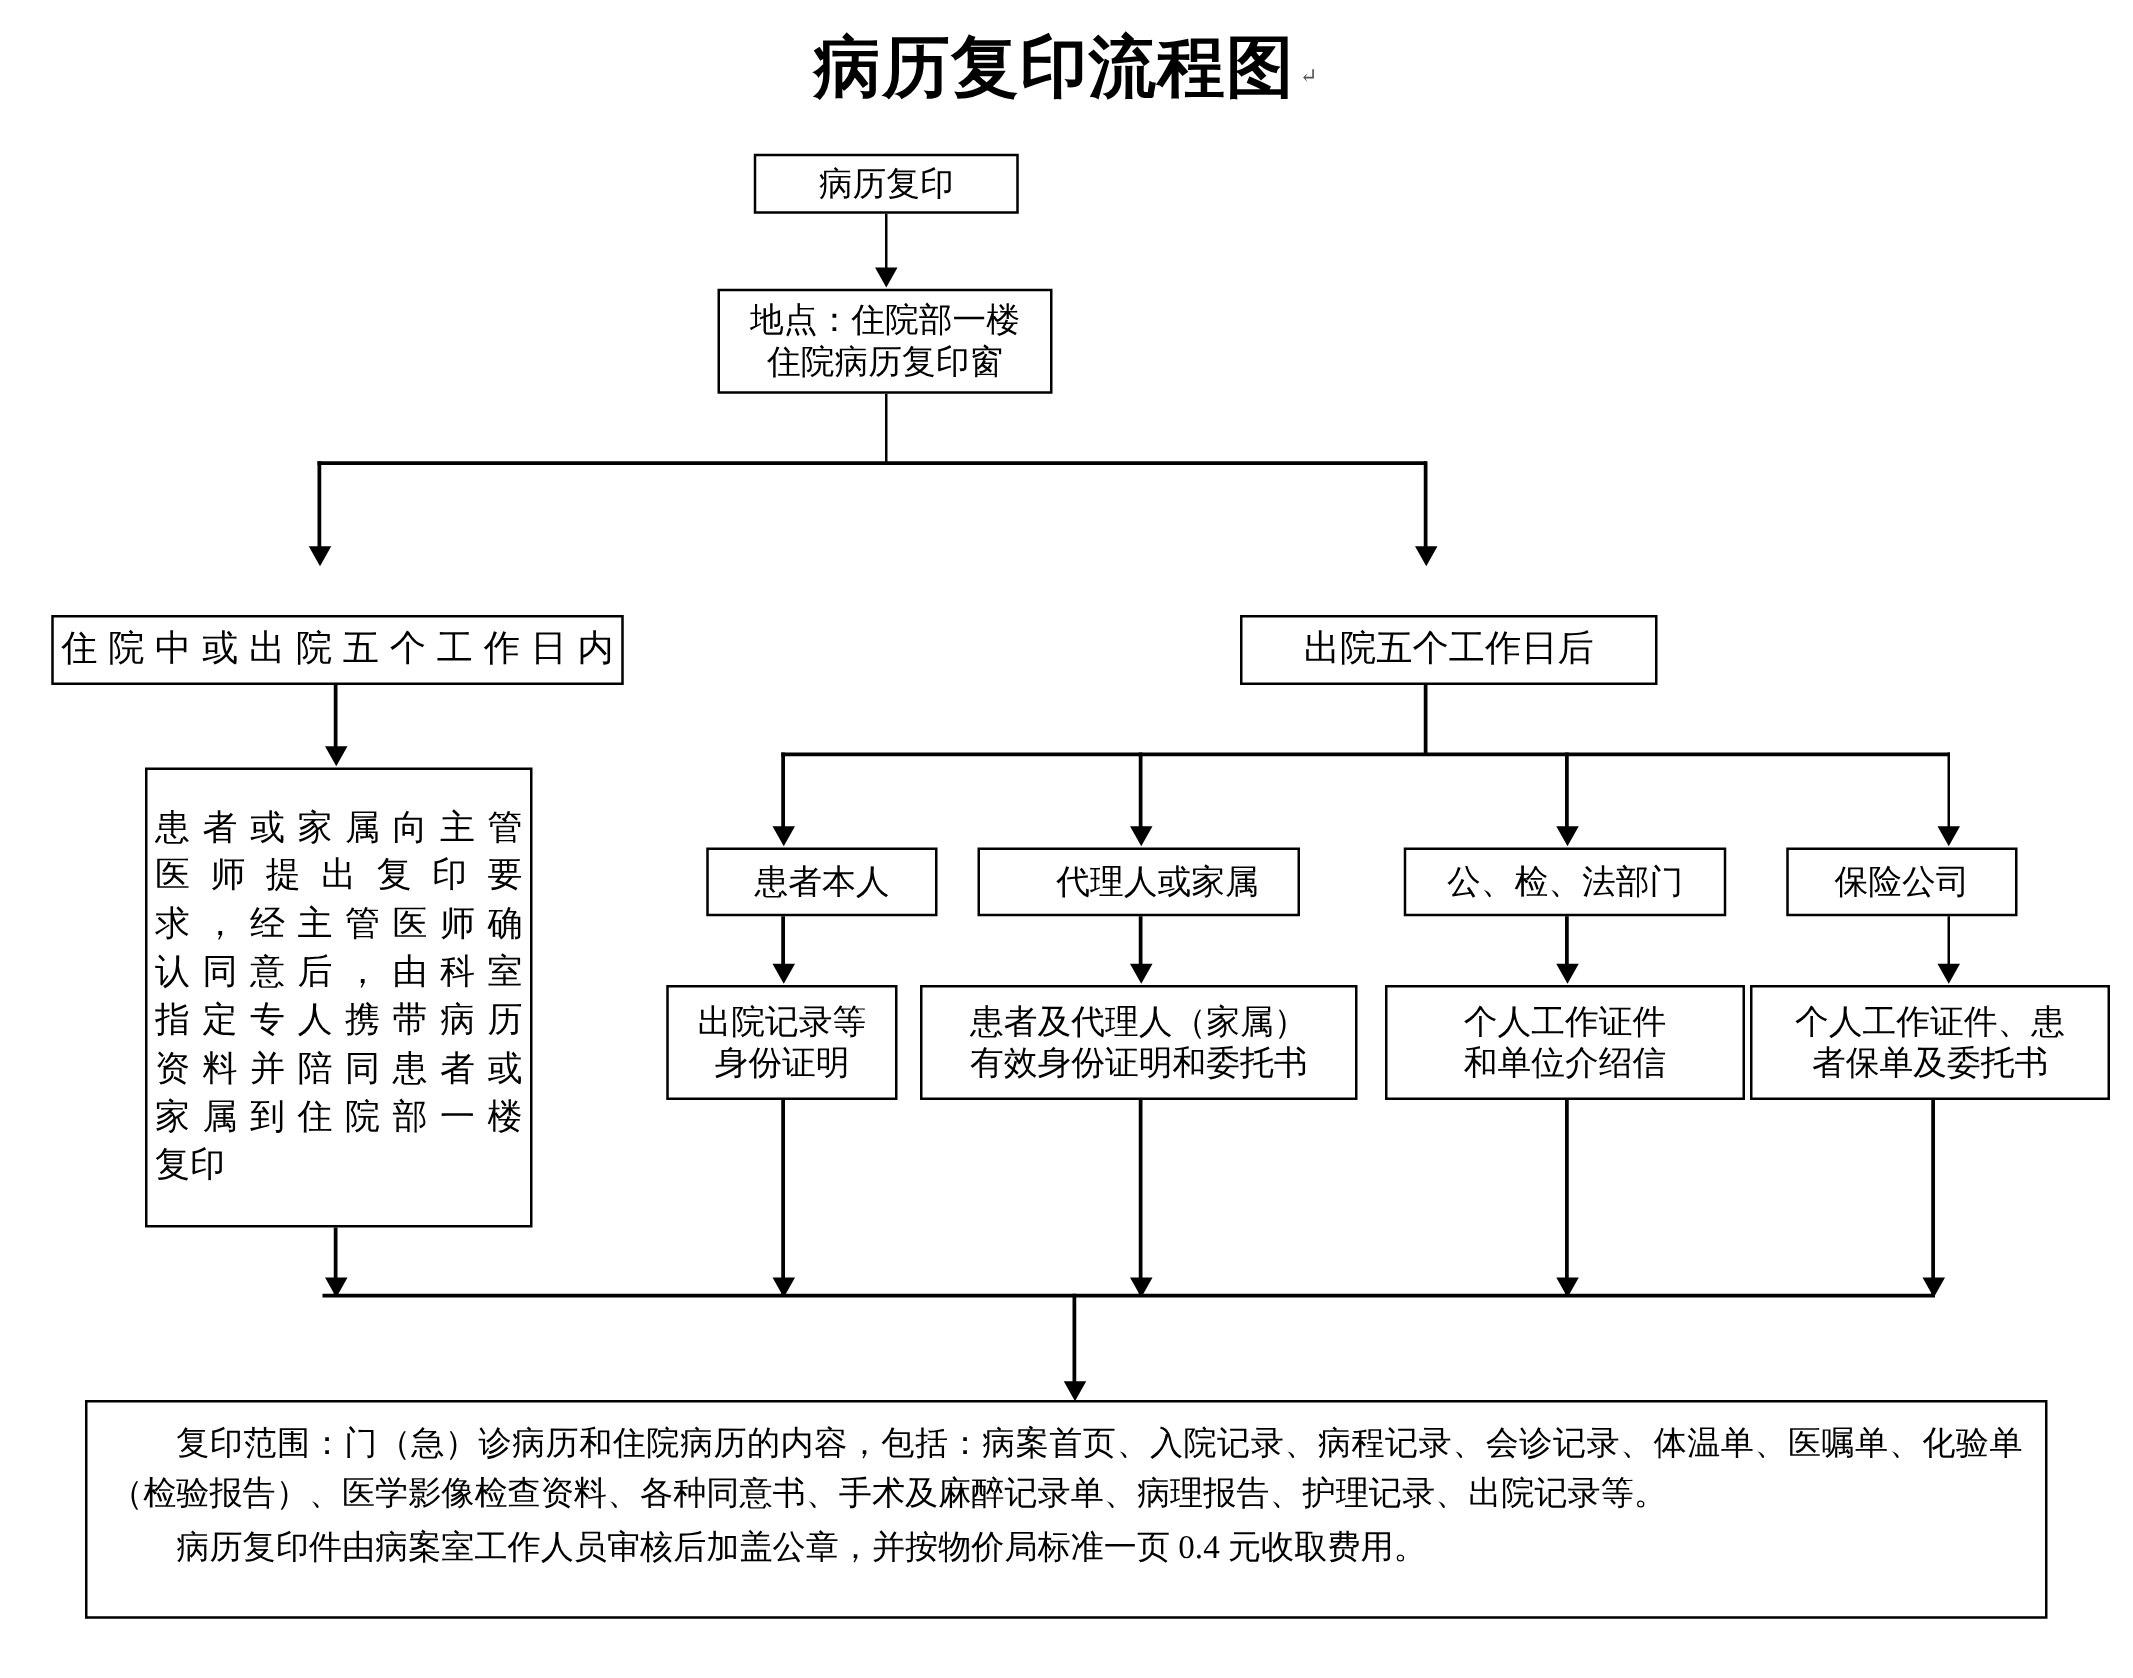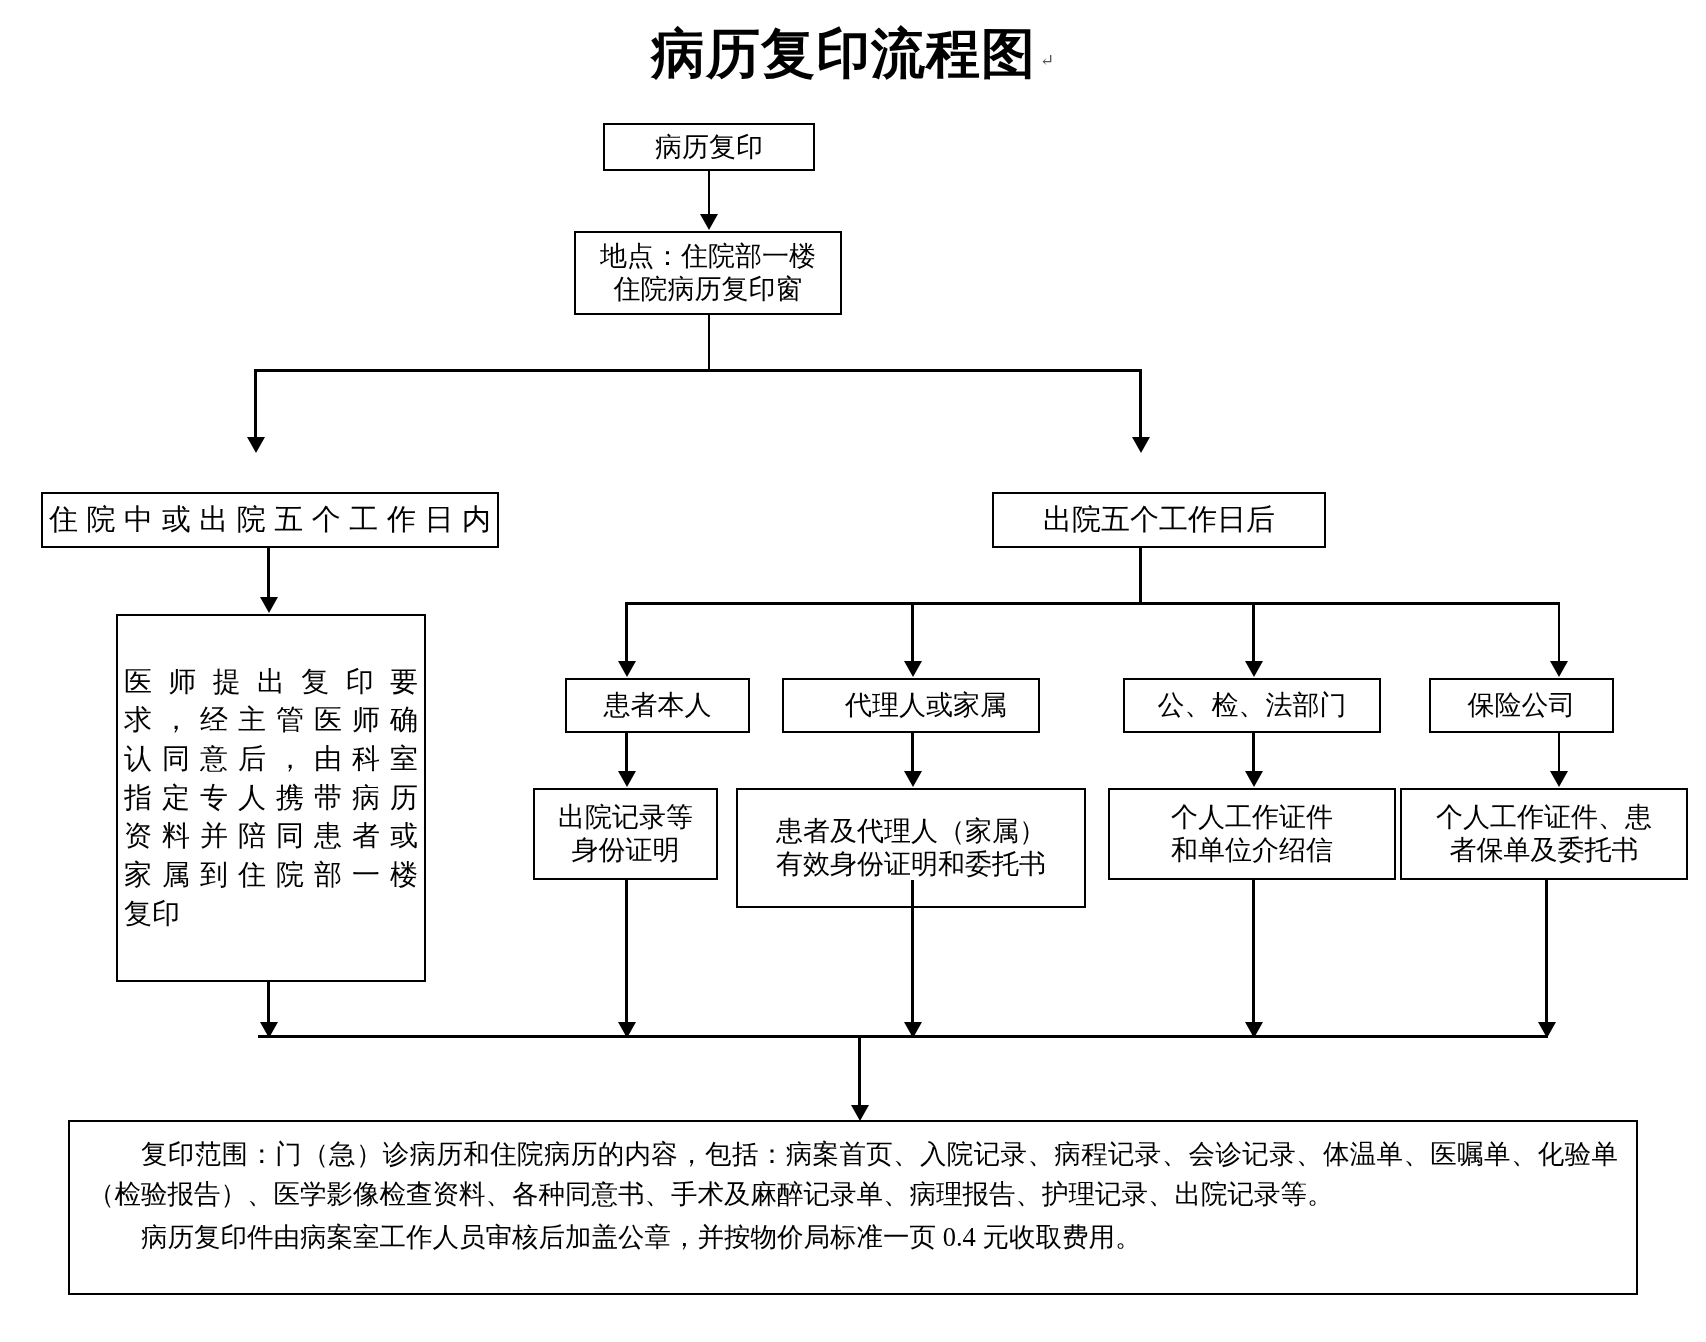--- a/index.html
+++ b/index.html
@@ -123,20 +123,21 @@
 
   <div class="abs box" style="left:992px; top:492px; width:334px; height:56px; font-size:29px;">
     <span class="inner">出院五个工作日后</span>
   </div>
 
   <div class="abs vline" style="left:267px; top:548px; height:53px;"></div>
   <div class="abs arrow" style="left:259.5px; top:597px;"></div>
 
   <div class="abs box" style="left:116px; top:614px; width:310px; height:368px; font-size:28px; line-height:1.38;">
     <span class="inner just">
+      <span style="display:block">患者或家属向主管</span>
       <span style="display:block">医师提出复印要</span>
       <span style="display:block">求，经主管医师确</span>
       <span style="display:block">认同意后，由科室</span>
       <span style="display:block">指定专人携带病历</span>
       <span style="display:block">资料并陪同患者或</span>
       <span style="display:block">家属到住院部一楼</span>
       <span style="display:block; text-align-last:left">复印</span>
     </span>
   </div>
 
@@ -180,21 +181,21 @@
   <div class="abs vline" style="left:1557.5px; top:733px; height:42px;"></div>
   <div class="abs arrow" style="left:1550px; top:771px;"></div>
 
   <div class="abs box" style="left:533px; top:788px; width:185px; height:92px;">
     <span class="inner">
       <span style="display:block">出院记录等</span>
       <span style="display:block">身份证明</span>
     </span>
   </div>
 
-  <div class="abs box" style="left:736px; top:788px; width:350px; height:120px;">
+  <div class="abs box" style="left:736px; top:788px; width:350px; height:92px;">
     <span class="inner">
       <span style="display:block">患者及代理人（家属）</span>
       <span style="display:block">有效身份证明和委托书</span>
     </span>
   </div>
 
   <div class="abs box" style="left:1108px; top:788px; width:288px; height:92px;justify-content:flex-end;">
     <span class="inner">
       <span style="display:block">个人工作证件</span>
       <span style="display:block">和单位介绍信</span>

